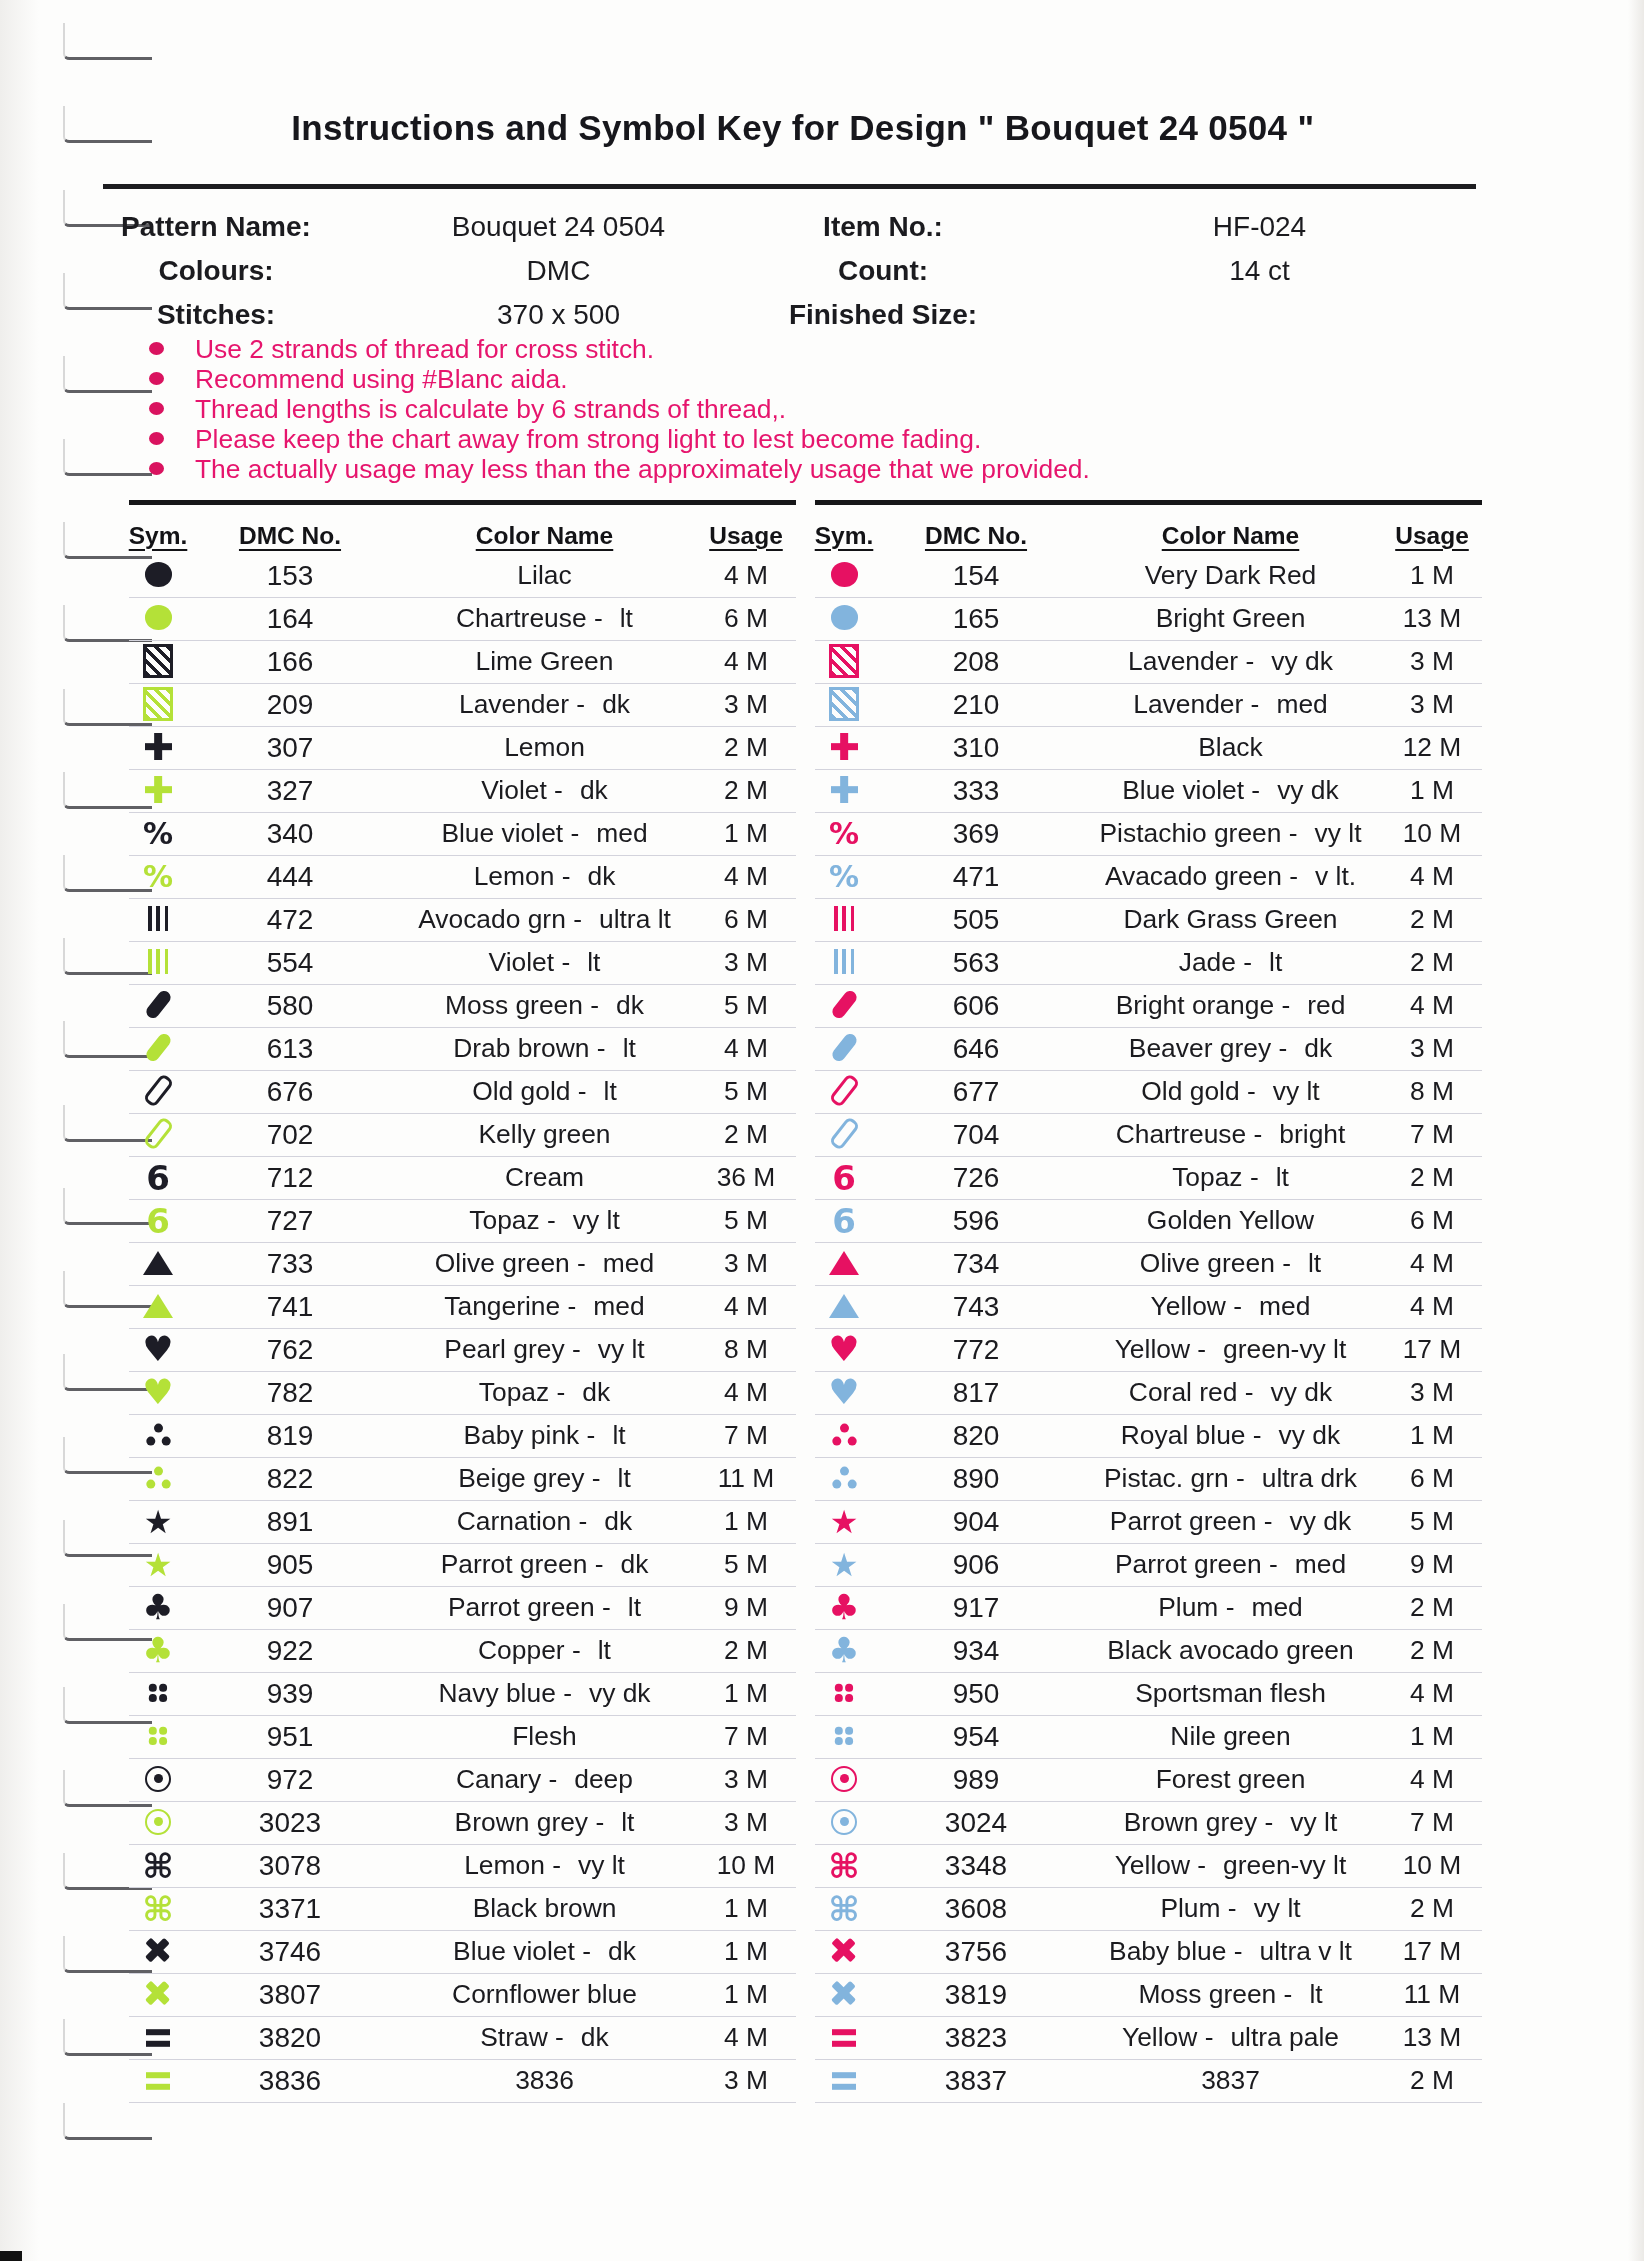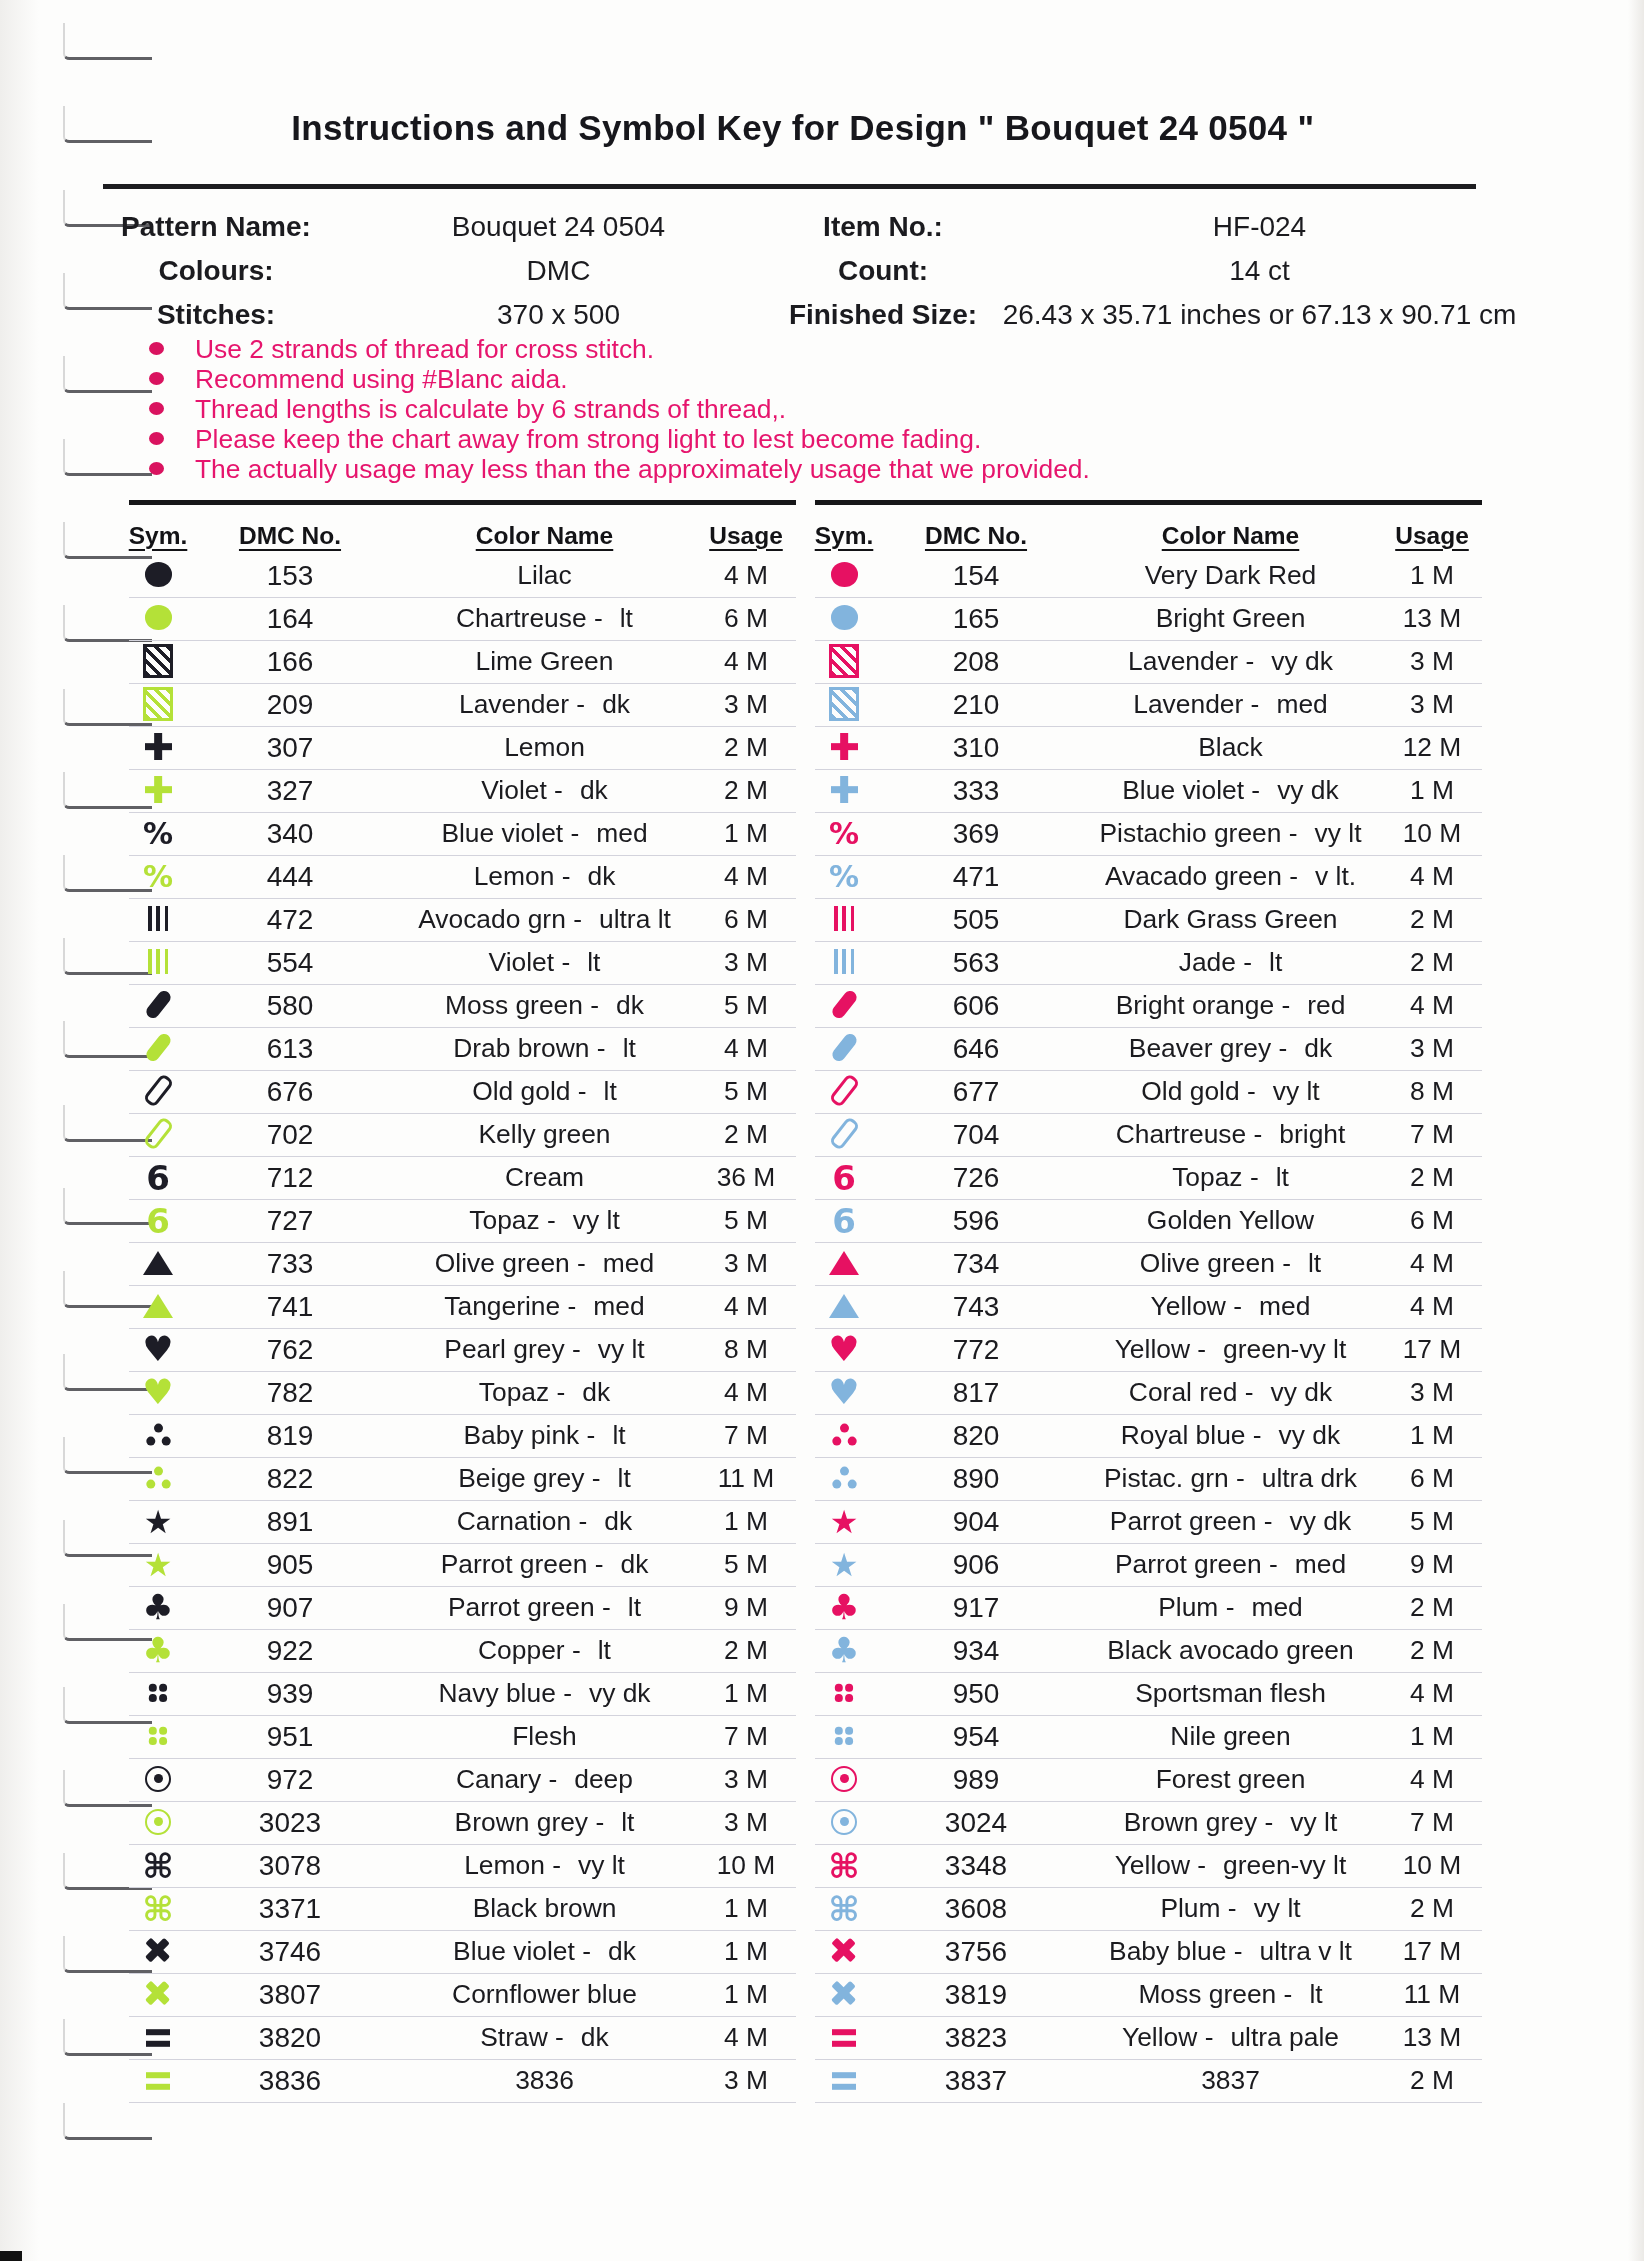--- a/index.html
+++ b/index.html
@@ -148,21 +148,20 @@
     <div class="info-row">
       <span class="info-label">Colours:</span>
       <span class="info-value">DMC</span>
       <span class="info-label">Count:</span>
       <span class="info-value">14 ct</span>
     </div>
     <div class="info-row">
       <span class="info-label">Stitches:</span>
       <span class="info-value">370 x 500</span>
       <span class="info-label">Finished Size:</span>
-      <span class="info-value">26.43 x 35.71 inches or 67.13 x 90.71 cm</span>
     </div>
   </div>
 
   <ul class="notes">
     <li>
         <span class="note-dot"></span>
         <span class="note-text">Use 2 strands of thread for cross stitch.</span>
       </li>
     <li>
         <span class="note-dot"></span>

